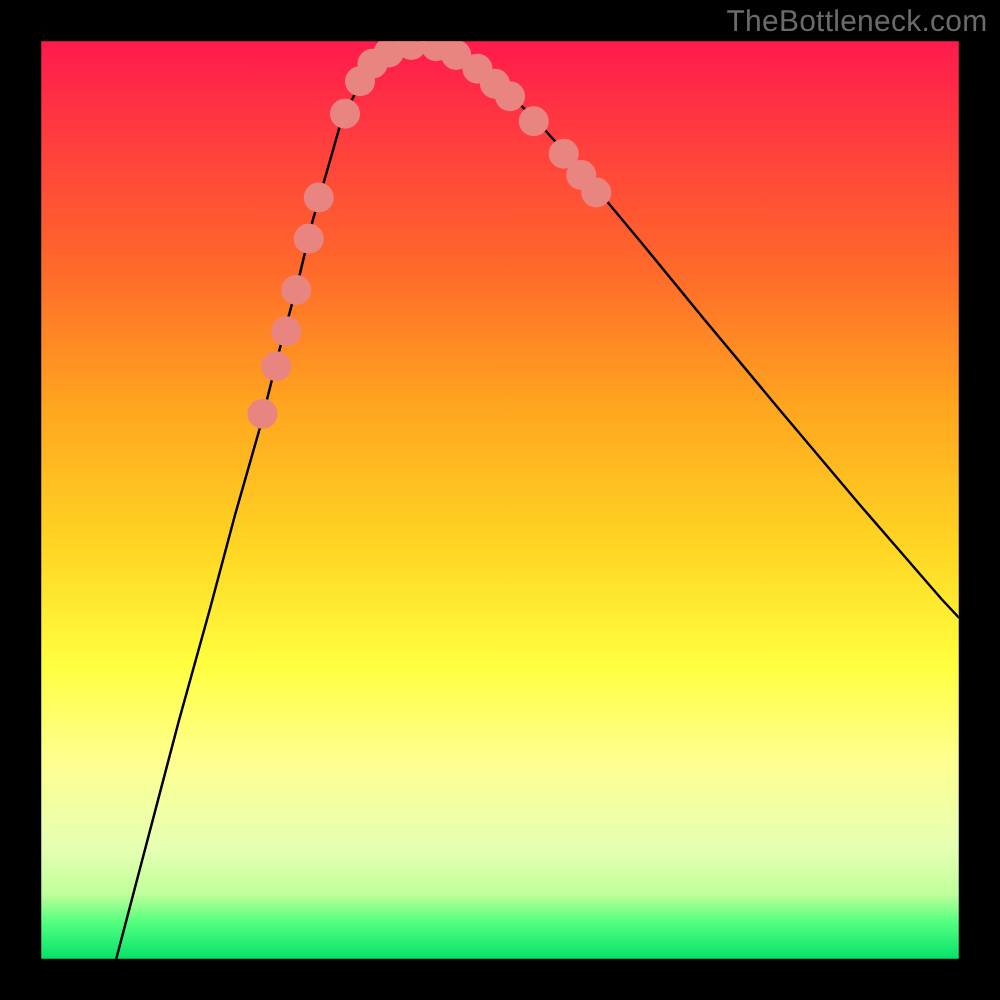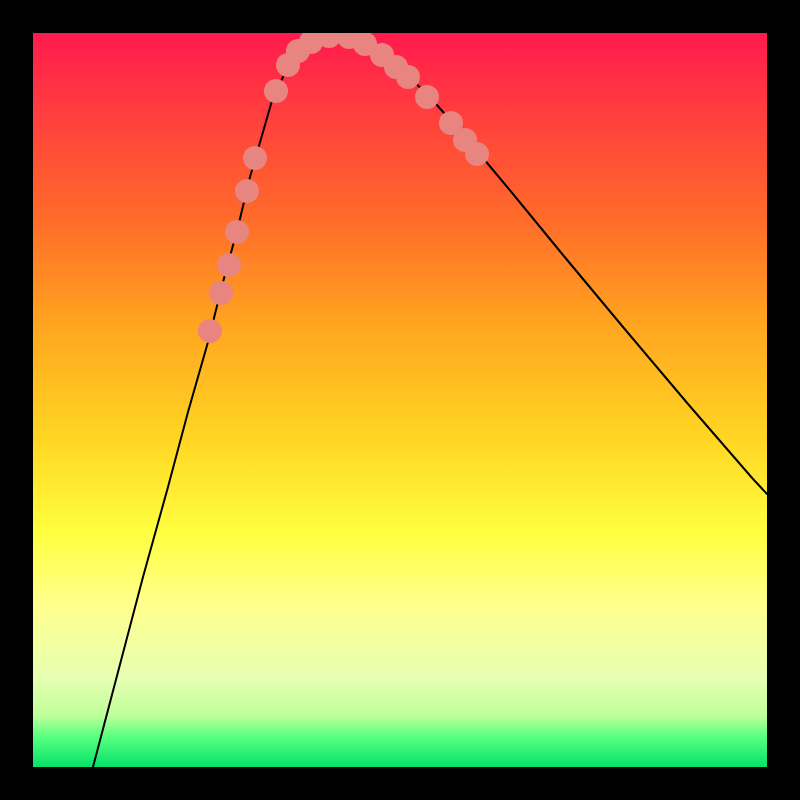--- a/index.html
+++ b/index.html
@@ -55,20 +55,21 @@
     position: absolute;
     left: 33px;
     top: 33px;
     z-index: 2;
   }
 </style>
 </head>
 <body>
 
 <div class="frame">
+  <div class="watermark">TheBottleneck.com</div>
   <div class="gradient-area"></div>
   <svg class="plot" width="734" height="734" viewBox="0 0 734 734">
     <path id="curve-path" fill="none" stroke="#000" stroke-width="2" stroke-linecap="round" d="M60 734 L85 639 L110 544 L135 454 L155 379 L175 309 L190 249 L205 194 L217 144 L230 99 L240 64 L255 34 L275 11 L300 1 L330 9 L360 29 L395 62 L435 107 L480 161 L530 222 L590 294 L655 371 L720 446 L734 461"></path>
     <g id="markers-group">
         <circle cx="177" cy="298" r="12" fill="#e98580"></circle>
         <circle cx="188" cy="260" r="12" fill="#e98580"></circle>
         <circle cx="196" cy="232" r="12" fill="#e98580"></circle>
         <circle cx="204" cy="199" r="12" fill="#e98580"></circle>
         <circle cx="214" cy="158" r="12" fill="#e98580"></circle>
         <circle cx="222" cy="125" r="12" fill="#e98580"></circle>

